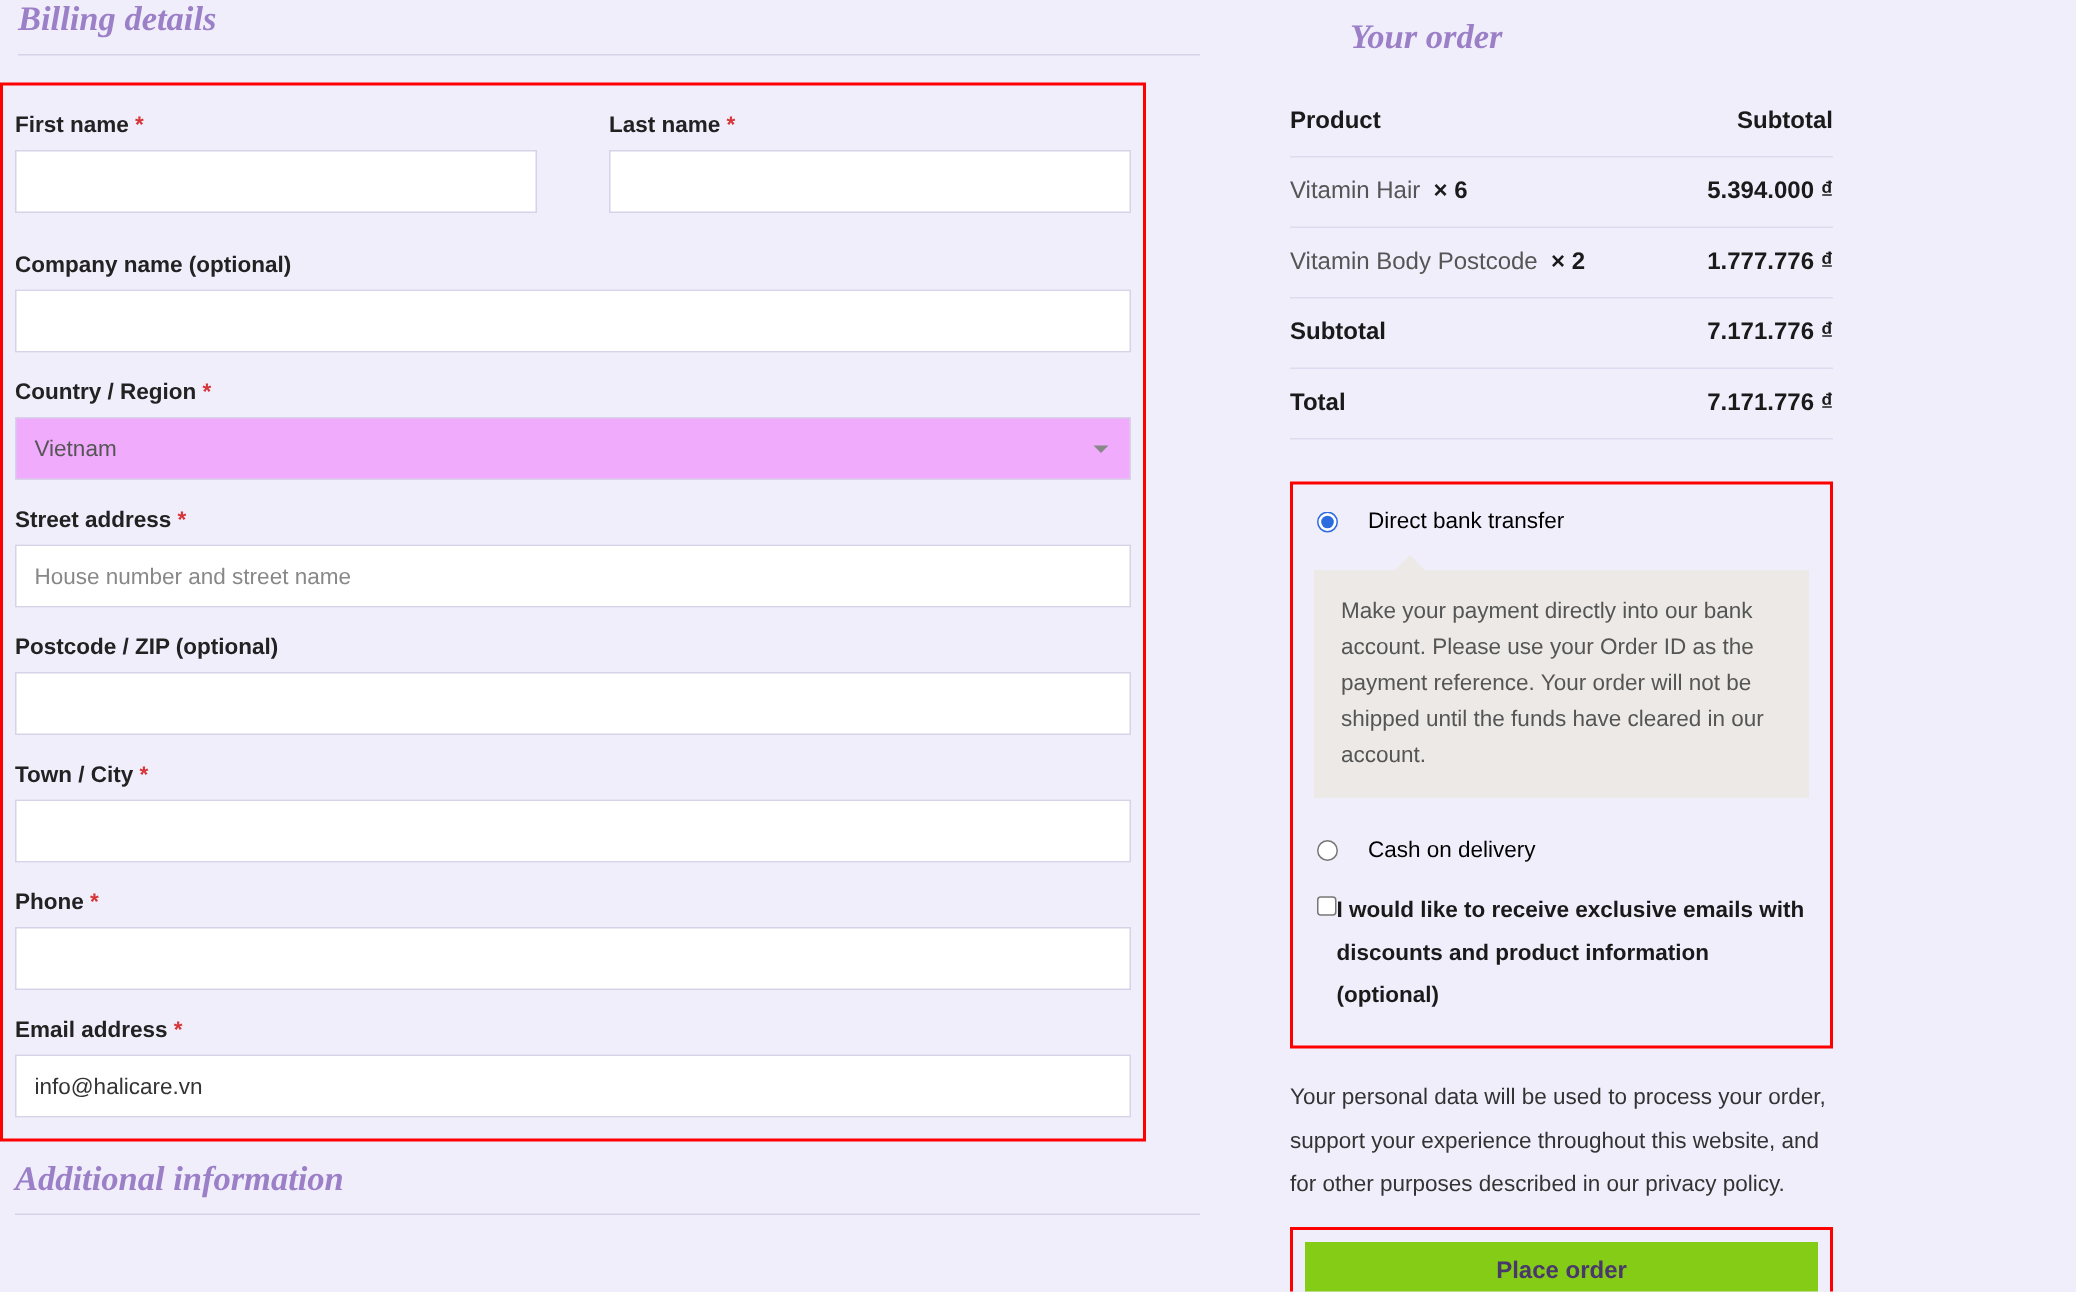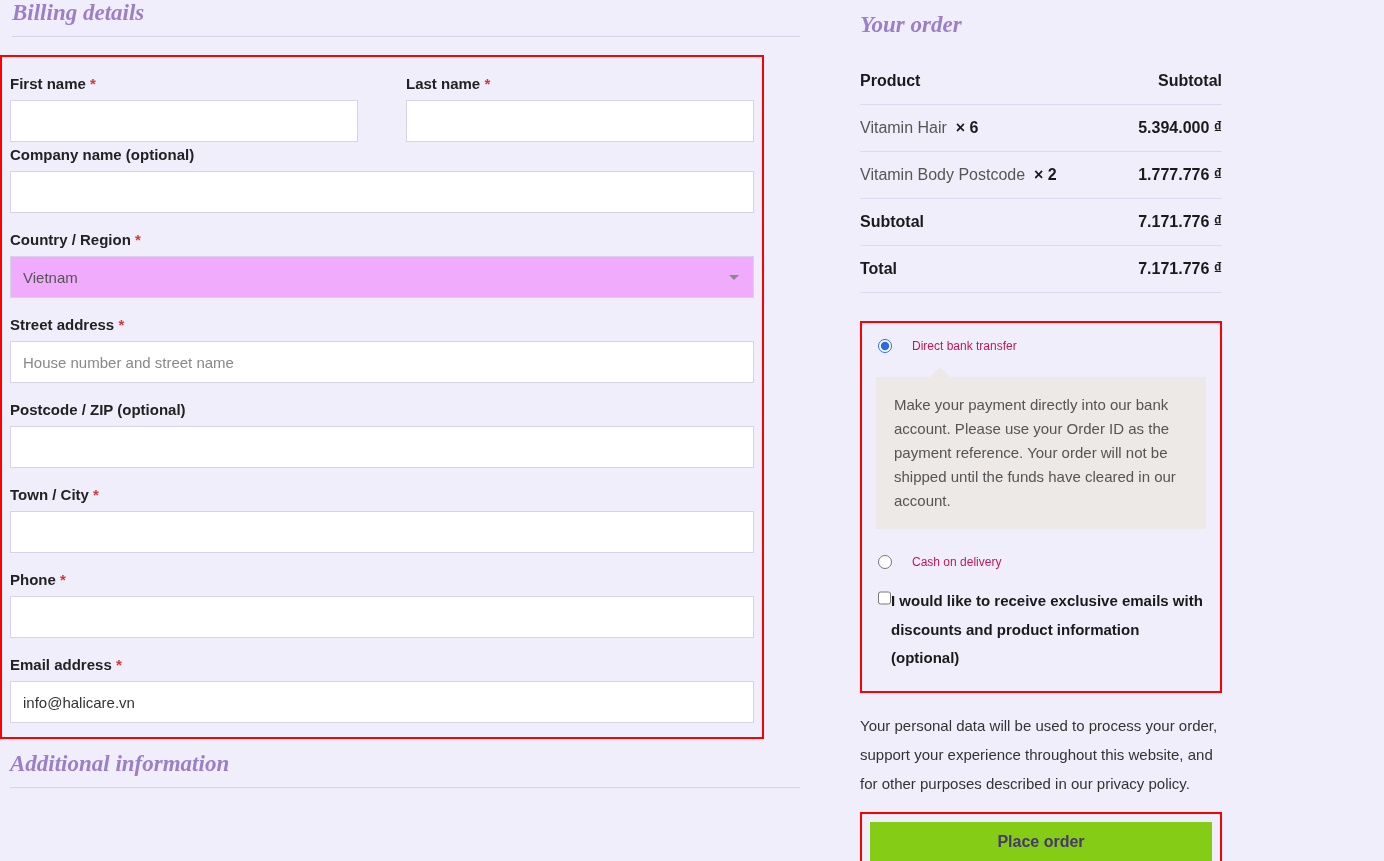--- a/index.html
+++ b/index.html
@@ -40,21 +40,21 @@
 }
 .highlight-box-red {
   border: 2px solid #ff0000;
   padding: 18px 8px 8px 8px;
   margin-left: -12px;
   margin-right: 36px;
 }
 .form-row {
   display: flex;
   gap: 48px;
-  margin-bottom: 4px;
+  margin-bottom: 26px;
 }
 .form-group {
   flex: 1;
 }
 .form-group-full {
   margin-bottom: 18px;
 }
 .form-label {
   display: block;
   font-weight: bold;
@@ -104,20 +104,21 @@
 }
 
 .order-title {
   color: #9b7fc7;
   font-family: Georgia, "Times New Roman", serif;
   font-size: 23px;
   font-weight: bold;
   font-style: italic;
   margin-top: 12px;
   margin-bottom: 30px;
+  margin-left: 40px;
 }
 .order-table .trow {
   display: flex;
   justify-content: space-between;
   padding: 14px 0;
   border-bottom: 1px solid #e0daf0;
 }
 .order-table .trow.last {
   border-bottom: 1px solid #e0daf0;
 }
@@ -159,22 +160,22 @@
   align-items: center;
   gap: 20px;
   padding: 2px 0 12px 2px;
 }
 .radio-row input[type="radio"] {
   width: 14px;
   height: 14px;
   accent-color: #2d6cdf;
 }
 .radio-label {
-  color: #be185d;
-  font-size: 12px;
+  color: #000000;
+  font-size: 15px;
 }
 .payment-desc-box {
   background: #ece9e6;
   padding: 16px 18px;
   color: #555;
   font-size: 15px;
   line-height: 1.6;
   position: relative;
   margin-bottom: 20px;
   margin-top: 12px;

